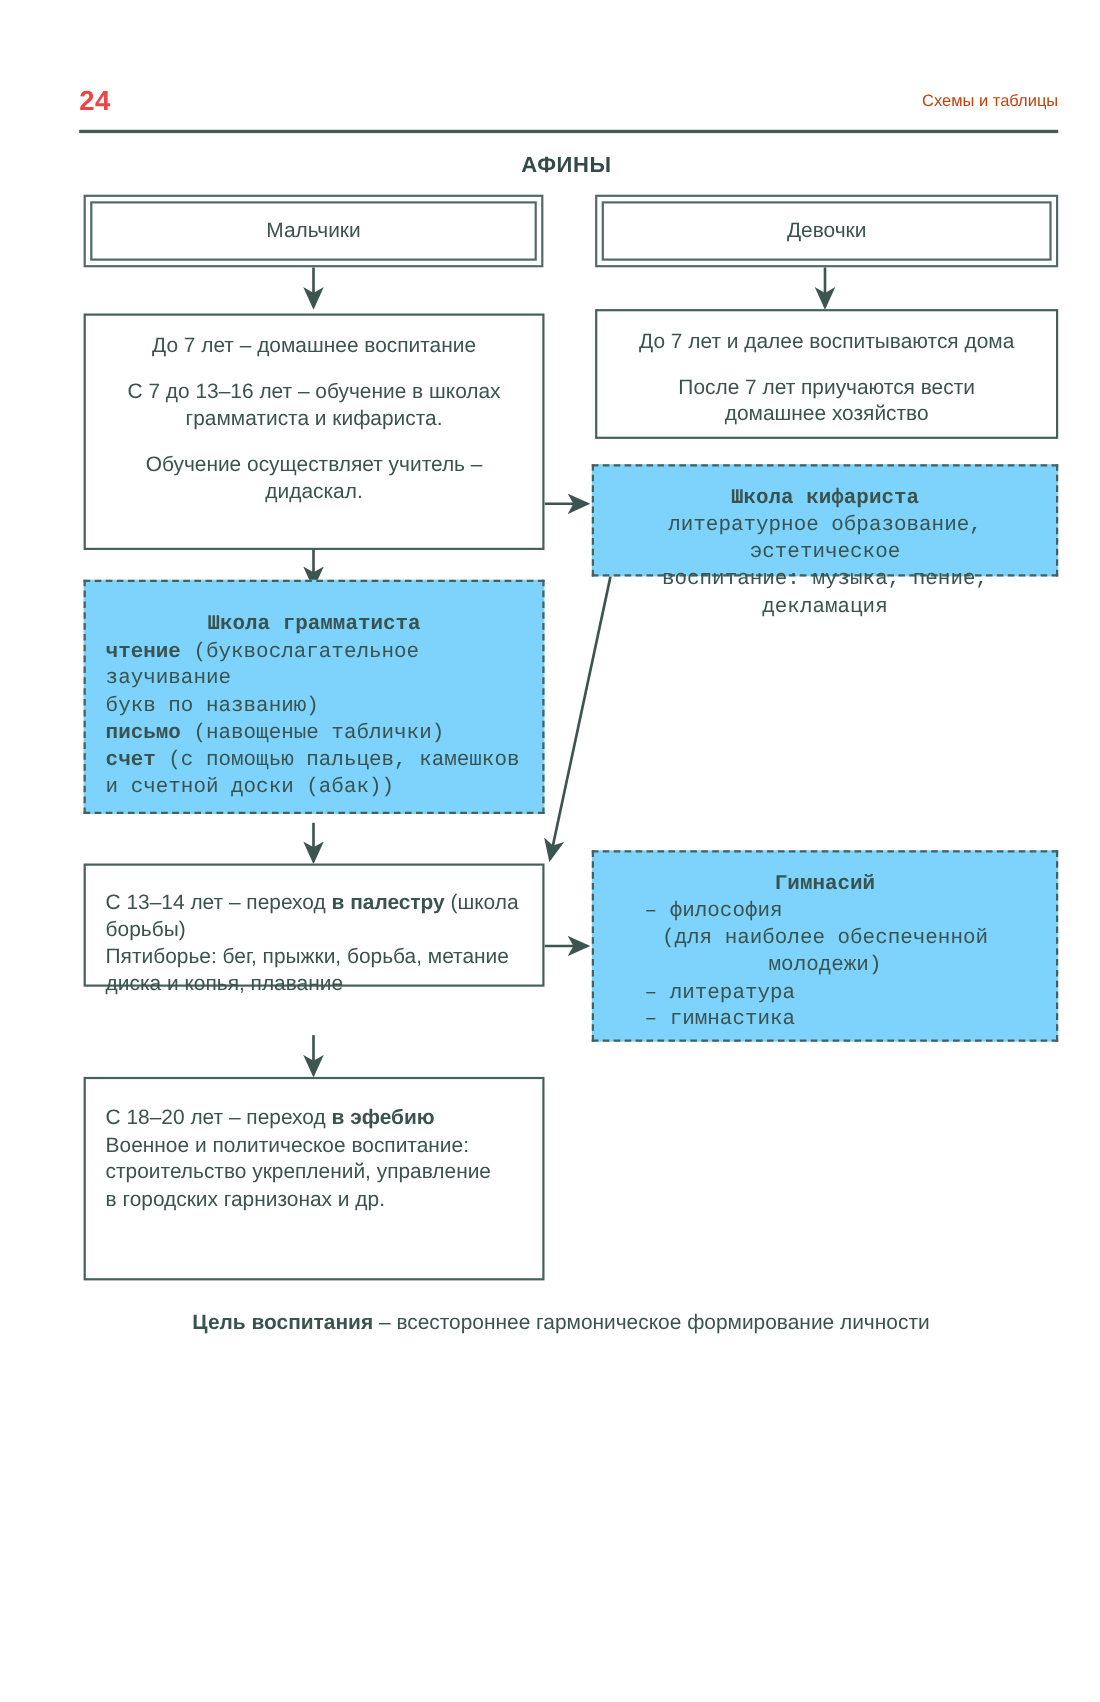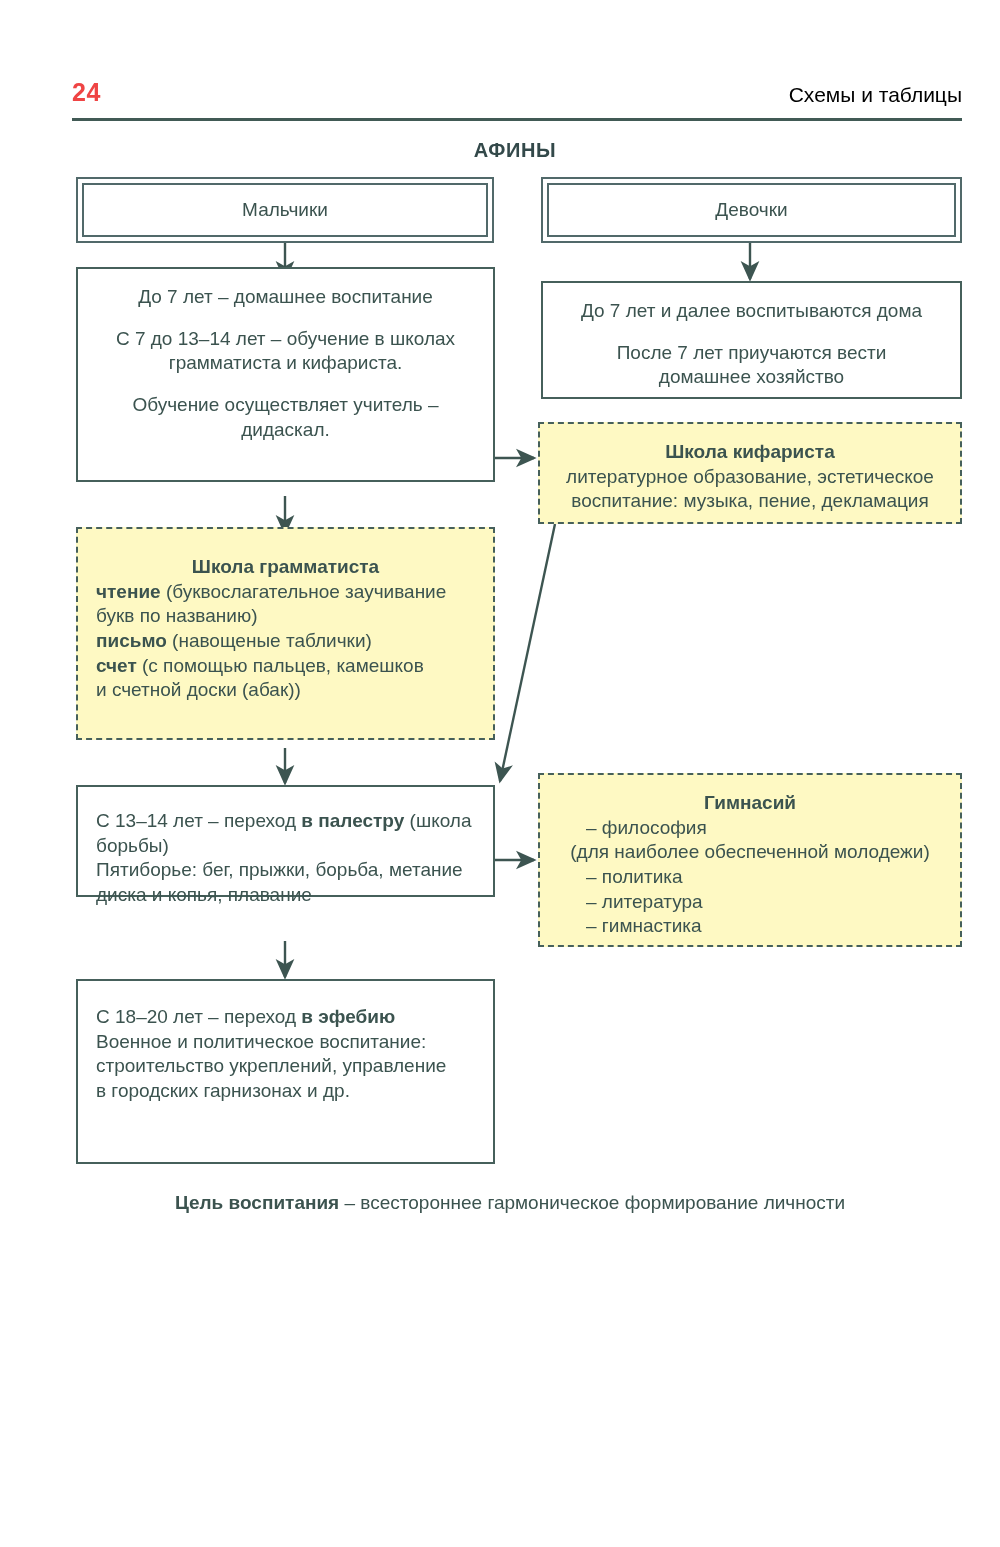--- a/index.html
+++ b/index.html
@@ -31,22 +31,22 @@
     top: 0;
     font-size: 25px;
     font-weight: bold;
     color: #ef4444;
     letter-spacing: 0.5px;
   }
   #header-section-title {
     position: absolute;
     right: 0;
     top: 5px;
-    font-size: 21px;
-    color: #000000;
+    font-size: 15px;
+    color: #c2410c;
   }
   #header-rule {
     position: absolute;
     left: 72px;
     top: 118px;
     width: 890px;
     height: 3px;
     background: #415a55;
   }
 
@@ -82,21 +82,22 @@
     border: 2px solid #51696a;
     width: 100%;
     height: 100%;
     box-sizing: border-box;
     display: flex;
     align-items: center;
     justify-content: center;
   }
   .dashed-box {
     border: 2px dashed #46605b;
-    background: #fef9c3;
+    background: #7dd3fc;
+    font-family: Liberation Mono, monospace;
   }
 
   .node-label {
     font-size: 19px;
   }
 
   .center-text {
     text-align: center;
   }
   .left-text {
@@ -196,24 +197,24 @@
     <span class="node-label">Мальчики</span>
   </div>
 </div>
 
 <div class="node double-box" style="left:541px; top:177px; width:421px; height:66px;">
   <div class="inner">
     <span class="node-label">Девочки</span>
   </div>
 </div>
 
-<div class="node solid-box pad-c center-text" style="left:76px; top:267px; width:419px; height:215px;">
+<div class="node solid-box pad-c center-text" style="left:76px; top:285px; width:419px; height:215px;">
   <p class="para">До 7 лет – домашнее воспитание</p>
   <p class="para">
-    <span>С 7 до 13–14 лет – обучение в школах</span><br>
+    <span>С 7 до 13–16 лет – обучение в школах</span><br>
     <span>грамматиста и кифариста.</span>
   </p>
   <p class="para">
     <span>Обучение осуществляет учитель –</span><br>
     <span>дидаскал.</span>
   </p>
 </div>
 
 <div class="node solid-box pad-c center-text" style="left:541px; top:281px; width:421px; height:118px;">
   <p class="para">До 7 лет и далее воспитываются дома</p>
@@ -252,21 +253,20 @@
   <p class="para tight">
     <span>Пятиборье: бег, прыжки, борьба, метание</span><br>
     <span>диска и копья, плавание</span>
   </p>
 </div>
 
 <div class="node dashed-box pad" style="left:538px; top:773px; width:424px; height:174px; padding-top:16px;">
   <p class="heading-line">Гимнасий</p>
   <p class="para tight left-text" style="padding-left:28px;">– философия</p>
   <p class="para tight center-text">(для наиболее обеспеченной молодежи)</p>
-  <p class="para tight left-text" style="padding-left:28px;">– политика</p>
   <p class="para tight left-text" style="padding-left:28px;">– литература</p>
   <p class="para tight left-text" style="padding-left:28px;">– гимнастика</p>
 </div>
 
 <div class="node solid-box pad left-text" style="left:76px; top:979px; width:419px; height:185px; padding-top:24px;">
   <p class="para tight">
     <span>С 18–20 лет – переход </span><b class="kw">в эфебию</b>
   </p>
   <p class="para tight">Военное и политическое воспитание:</p>
   <p class="para tight">строительство укреплений, управление</p>

